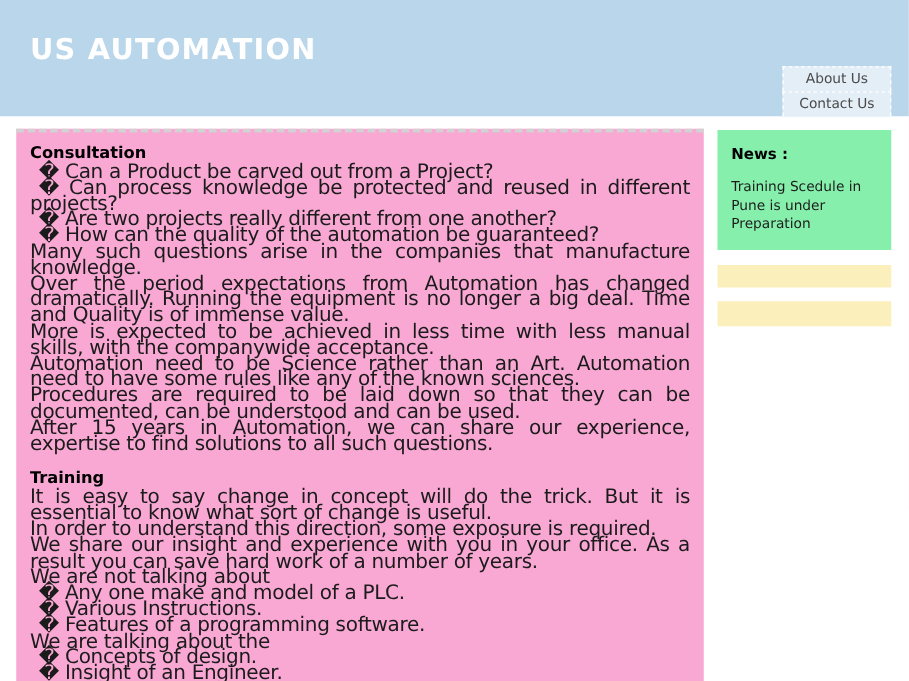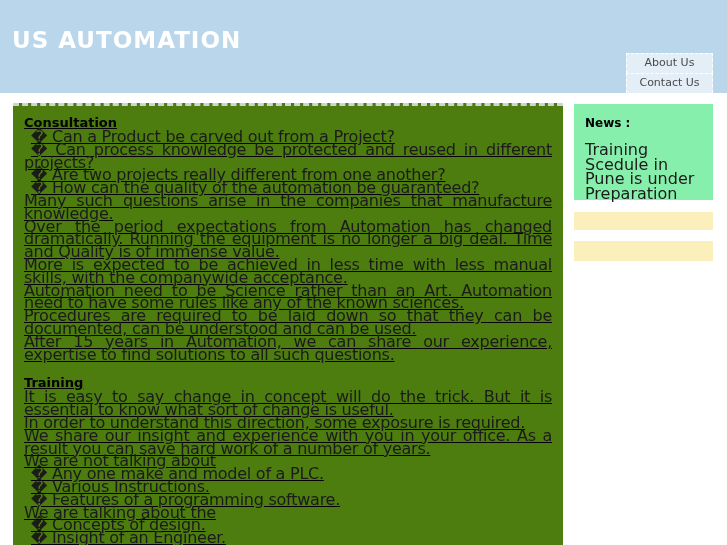--- a/index.html
+++ b/index.html
@@ -6,58 +6,58 @@
   body {
     width: 727px; height: 545px; overflow: hidden; position: relative;
     font-family: "DejaVu Sans", "Liberation Sans", sans-serif;
   }
   
   .header {
     position: absolute; left: 0; top: 0; width: 727px; height: 93px;
     background: #b9d6ea;
   }
   .site-title {
-    position: absolute; left: 12px; top: 27px;
+    position: absolute; left: 24px; top: 27px;
     color: #ffffff; font-size: 23px; font-weight: bold; letter-spacing: 1px;
   }
   .tabs {
     position: absolute; right: 14px; bottom: 0; display: flex; flex-direction: column;
   }
   .tab {
     box-sizing: border-box; height: 20px; min-width: 87px;
     margin-left: 3px; padding: 0 10px;
     background: #e4eef7; border: 1px dashed #ffffff; border-bottom: none;
     font-size: 11px; color: #4a4a4a; line-height: 18px; text-align: center;
     cursor: pointer;
   }
   
   .content {
     position: absolute; left: 13px; top: 103px; width: 550px; height: 442px;
-    box-sizing: border-box; background: #4d7c0f;
+    box-sizing: border-box; background: #f9a8d4;
     border-top: 3px dashed #d2d2d2;
-    padding: 7px 11px 0 11px; overflow: hidden; text-decoration: underline;
+    padding: 7px 11px 0 11px; overflow: hidden;
   }
   .content .h {
     font-size: 13px; font-weight: bold; color: #000;
     line-height: 15px; margin: 2px 0 1px 0;
   }
   .content .h.t2 { margin-top: 14px; }
   .content .line {
     font-size: 16px; line-height: 12.8px; color: #1b1b1b;
     text-align: justify; letter-spacing: -0.25px;
   }
   .content .line.b { text-indent: 7px; }
   
   .news-panel {
     position: absolute; left: 574px; top: 104px; width: 139px; height: 96px;
     box-sizing: border-box; background: #86efac; padding: 12px 10px 0 11px;
   }
   .news-title { font-size: 12px; font-weight: bold; color: #000; }
   .news-body {
-    margin-top: 13px; font-size: 16px; line-height: 14.5px; color: #1b1b1b;
+    margin-top: 13px; font-size: 11px; line-height: 14.5px; color: #1b1b1b;
   }
   .yellow-strip {
     position: absolute; left: 574px; width: 139px; background: #fbf0bc;
   }
   .strip-1 { top: 212px; height: 18px; }
   .strip-2 { top: 241px; height: 20px; }
 </style>
 </head>
 <body>
 

